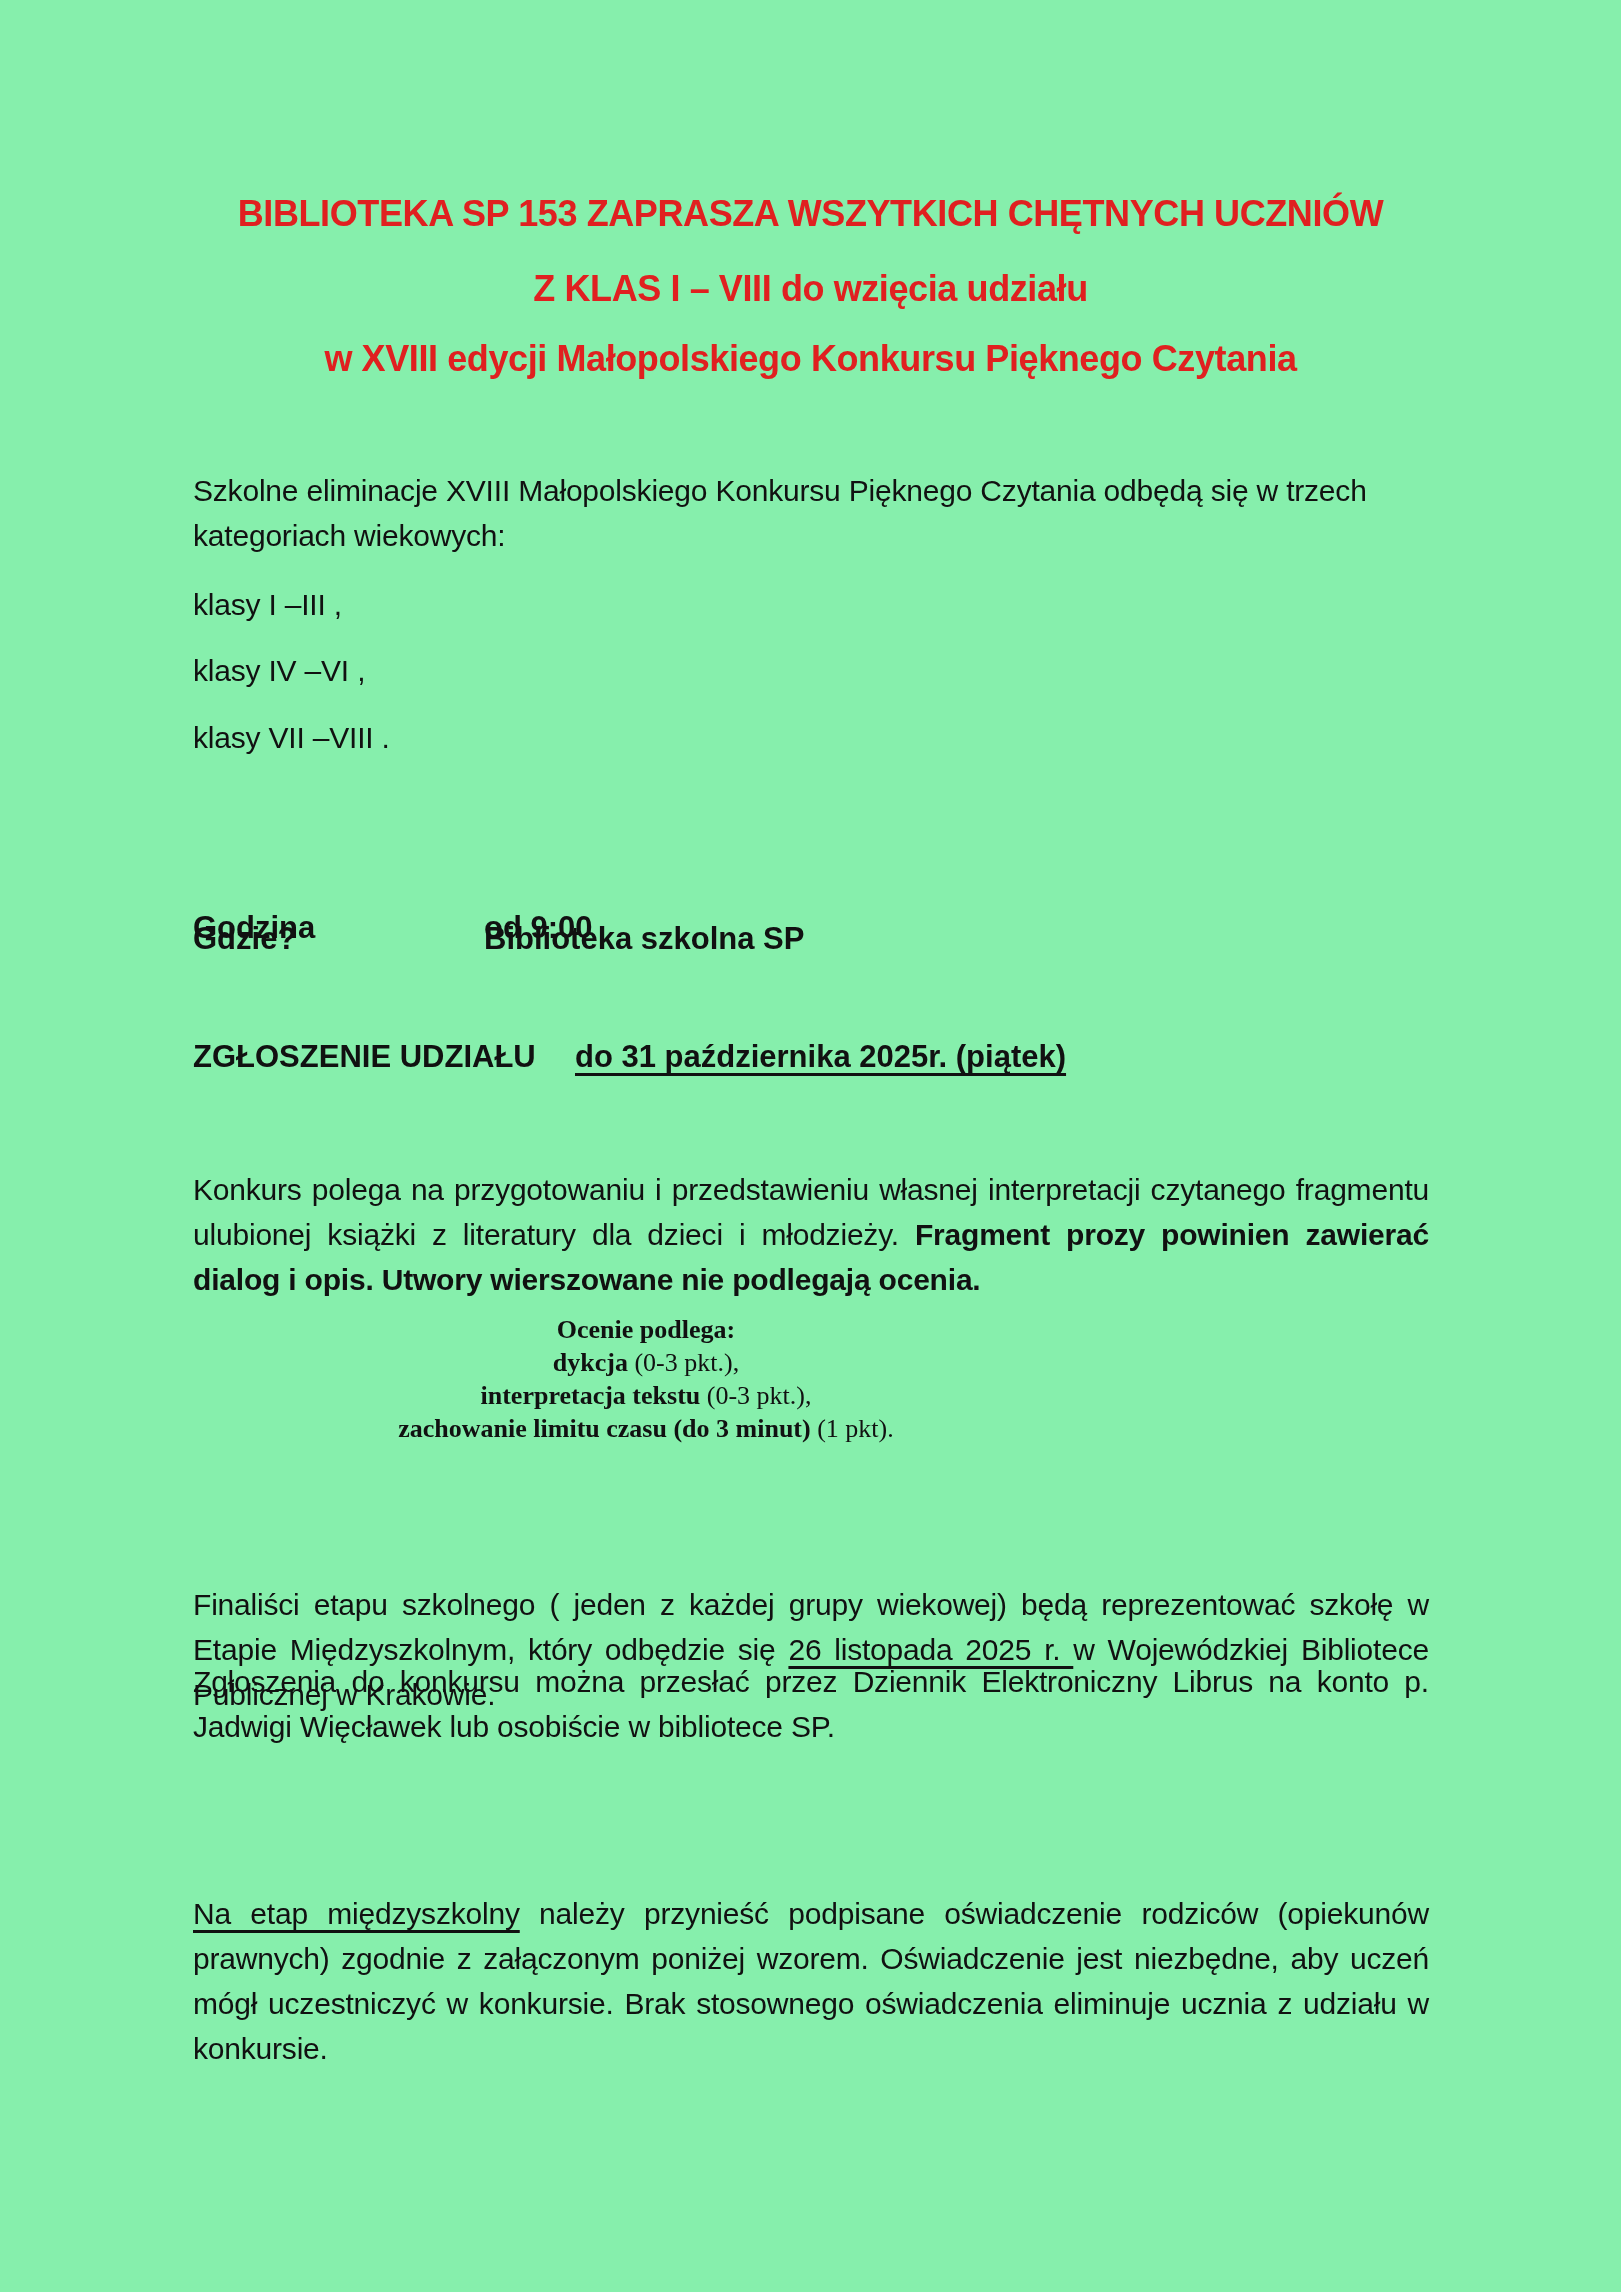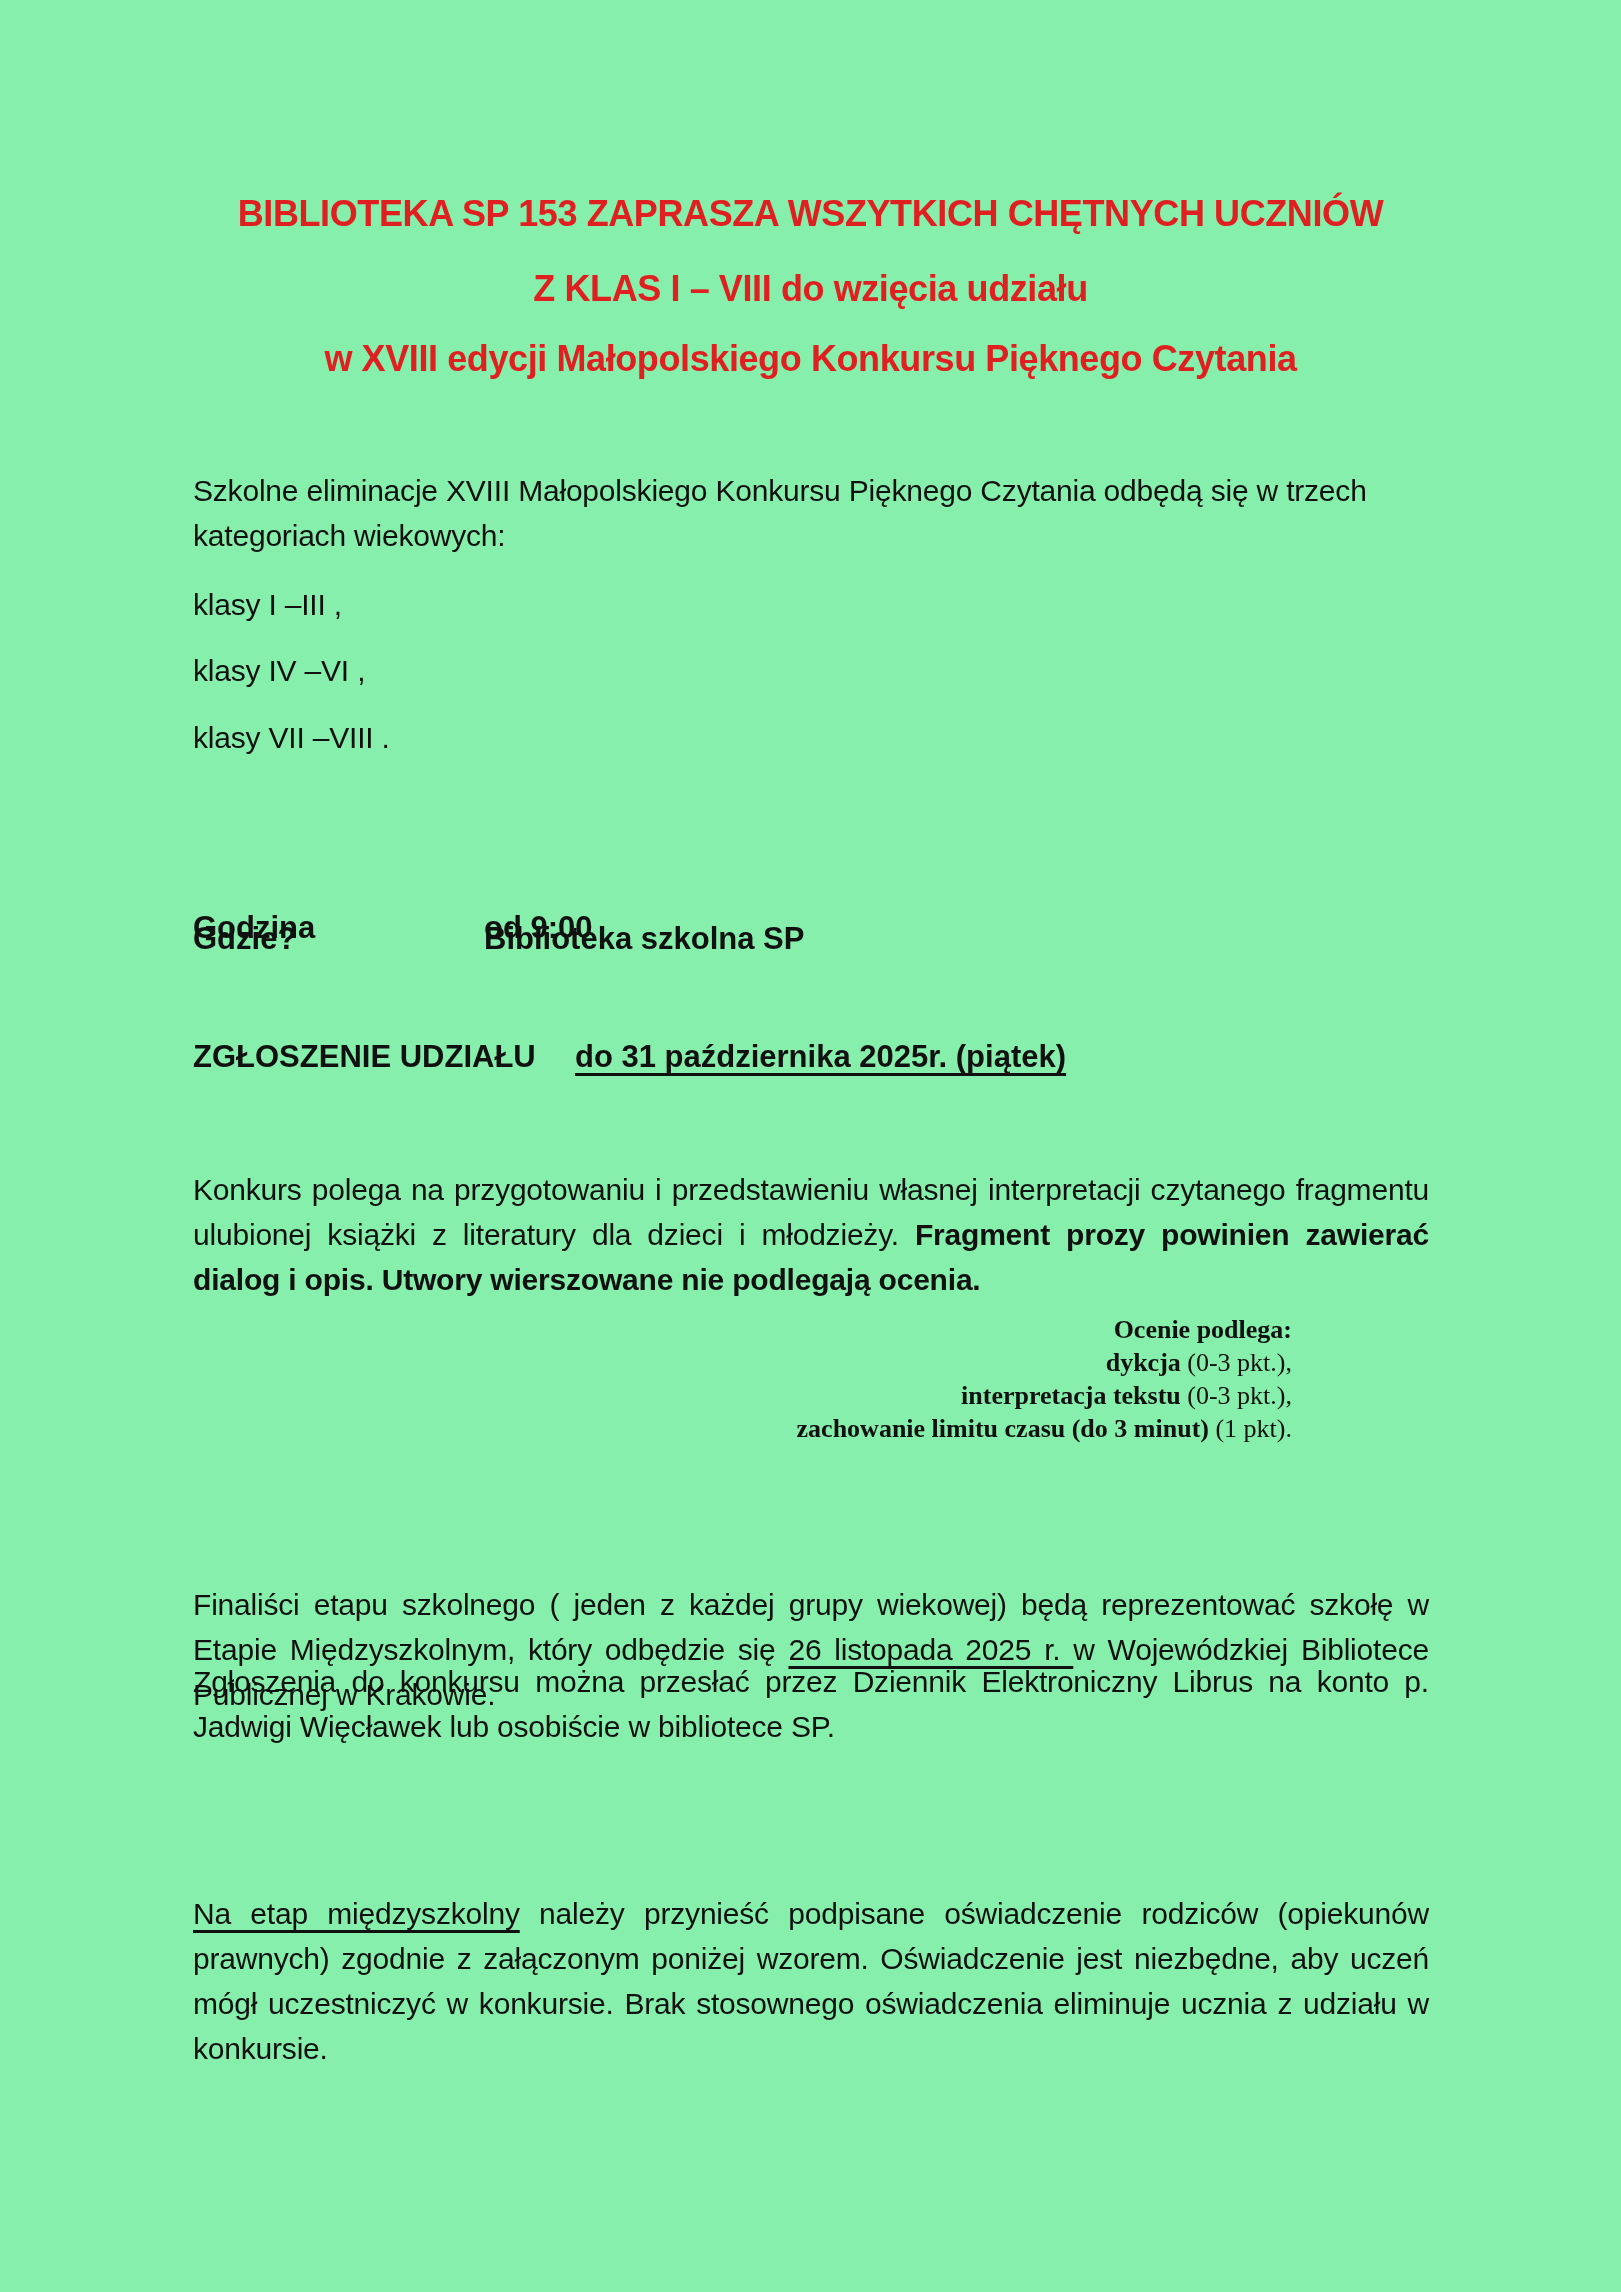--- a/index.html
+++ b/index.html
@@ -39,21 +39,21 @@
     color: #e02020;
   }
   
   .detail-row { display: flex; font-size: 31px; line-height: 45px; }
   .detail-label { font-weight: bold; flex: 0 0 291px; }
   .detail-label.wide { flex: 0 0 382px; }
   .detail-value { font-weight: bold; }
   
   .scoring {
     left: 0; width: 1292px;
-    text-align: right;
+    text-align: center;
     font-family: "Liberation Serif", serif;
     font-size: 26px;
     line-height: 33px;
     color: #111111;
   }
 </style>
 </head>
 <body>
 
 <div class="page">

